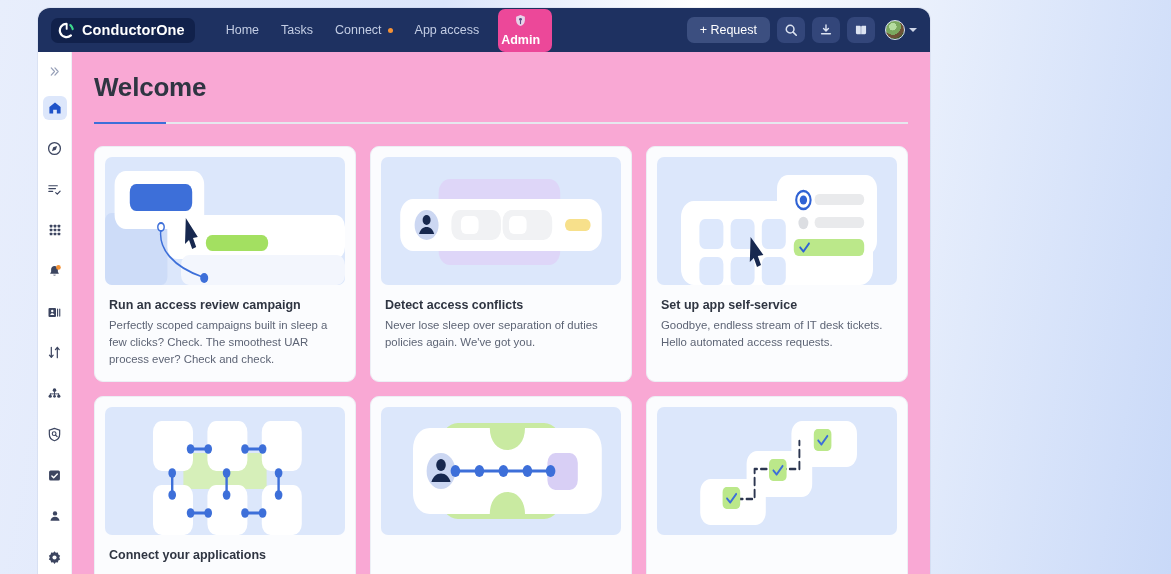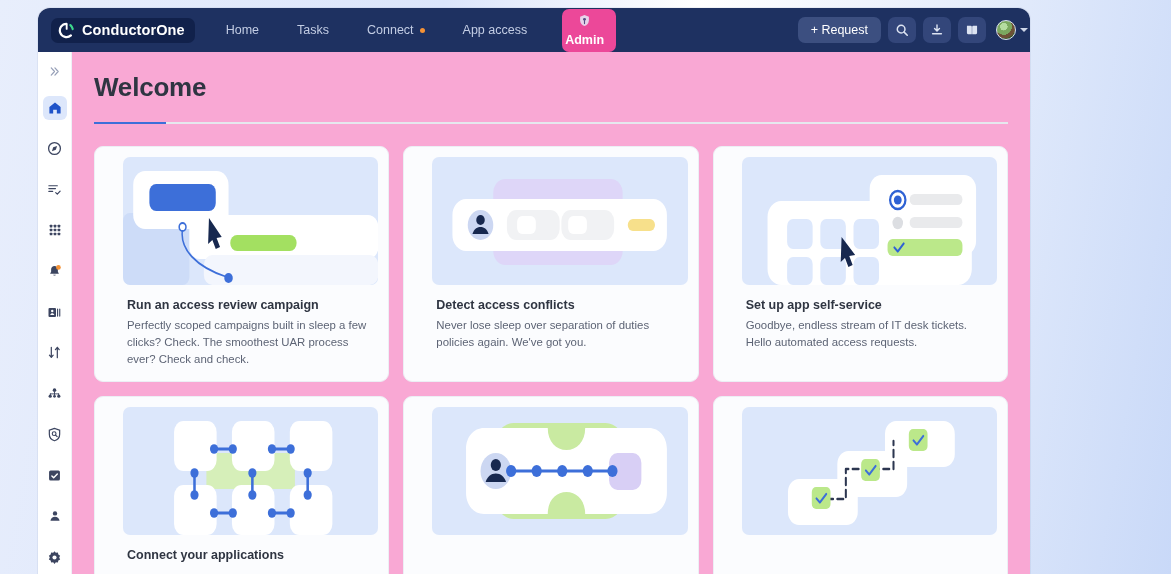--- a/index.html
+++ b/index.html
@@ -10,21 +10,21 @@
   }
   body {
     background: linear-gradient(100deg, #e8eefc 0%, #dbe5fb 35%, #ffffff 55%, #c9d9f8 100%);
     position: relative;
   }
 
   
   #app-window {
     position: absolute;
     left: 38px; top: 8px;
-    width: 992px; height: 566px;
+    width: 892px; height: 566px;
     background: #ffffff;
     border-radius: 12px 12px 0 0;
     overflow: hidden;
     box-shadow: 0 0 0 1px rgba(30,50,110,.06);
   }
 
   
   #topnav {
     height: 44px;
     background: #1e3161;
@@ -44,21 +44,21 @@
     width: 17px; height: 17px;
     display: block;
   }
   .brand-name {
     color: #ffffff;
     font-size: 14.5px;
     font-weight: bold;
     letter-spacing: .1px;
     white-space: nowrap;
   }
-  .nav-links { display: flex; align-items: center; gap: 16px; text-align: right; }
+  .nav-links { display: flex; align-items: center; gap: 0; text-align: right; }
   .nav-link {
     color: #c3cde4;
     font-size: 12.5px;
     padding: 6px 11px;
     border-radius: 6px;
     white-space: nowrap;
     cursor: pointer;
     display: flex; align-items: center; gap: 6px;
   }
   .nav-dot {
@@ -73,21 +73,21 @@
     font-weight: bold;
     padding: 5px 12px 5px 3px;
     border-radius: 7px;
     margin-left: 8px;
     cursor: pointer;
     flex-direction: column;
   }
   .admin-glyph { width: 13px; height: 13px; display: block; opacity: .85; }
 
   .nav-right {
-    position: absolute; right: 2px; top: 0; height: 44px;
+    position: absolute; right: 13px; top: 0; height: 44px;
     display: flex; align-items: center; gap: 7px;
   }
   .req-btn {
     background: #3c4f80;
     color: #fff;
     font-size: 12.5px;
     padding: 6px 13px;
     border-radius: 7px;
     border: none;
     cursor: pointer;
@@ -173,21 +173,21 @@
   #card-grid {
     margin-top: 22px;
     display: grid;
     grid-template-columns: repeat(3, 1fr);
     gap: 14px;
   }
   .card {
     background: #fbfcfe;
     border: 1px solid #eceff5;
     border-radius: 9px;
-    padding: 10px 10px 14px 28px;
+    padding: 10px 10px 14px 10px;
     overflow: hidden;
   }
   .card-art {
     height: 128px;
     border-radius: 7px;
     background: #dce7fb;
     position: relative;
     overflow: hidden;
   }
   .card-title {

